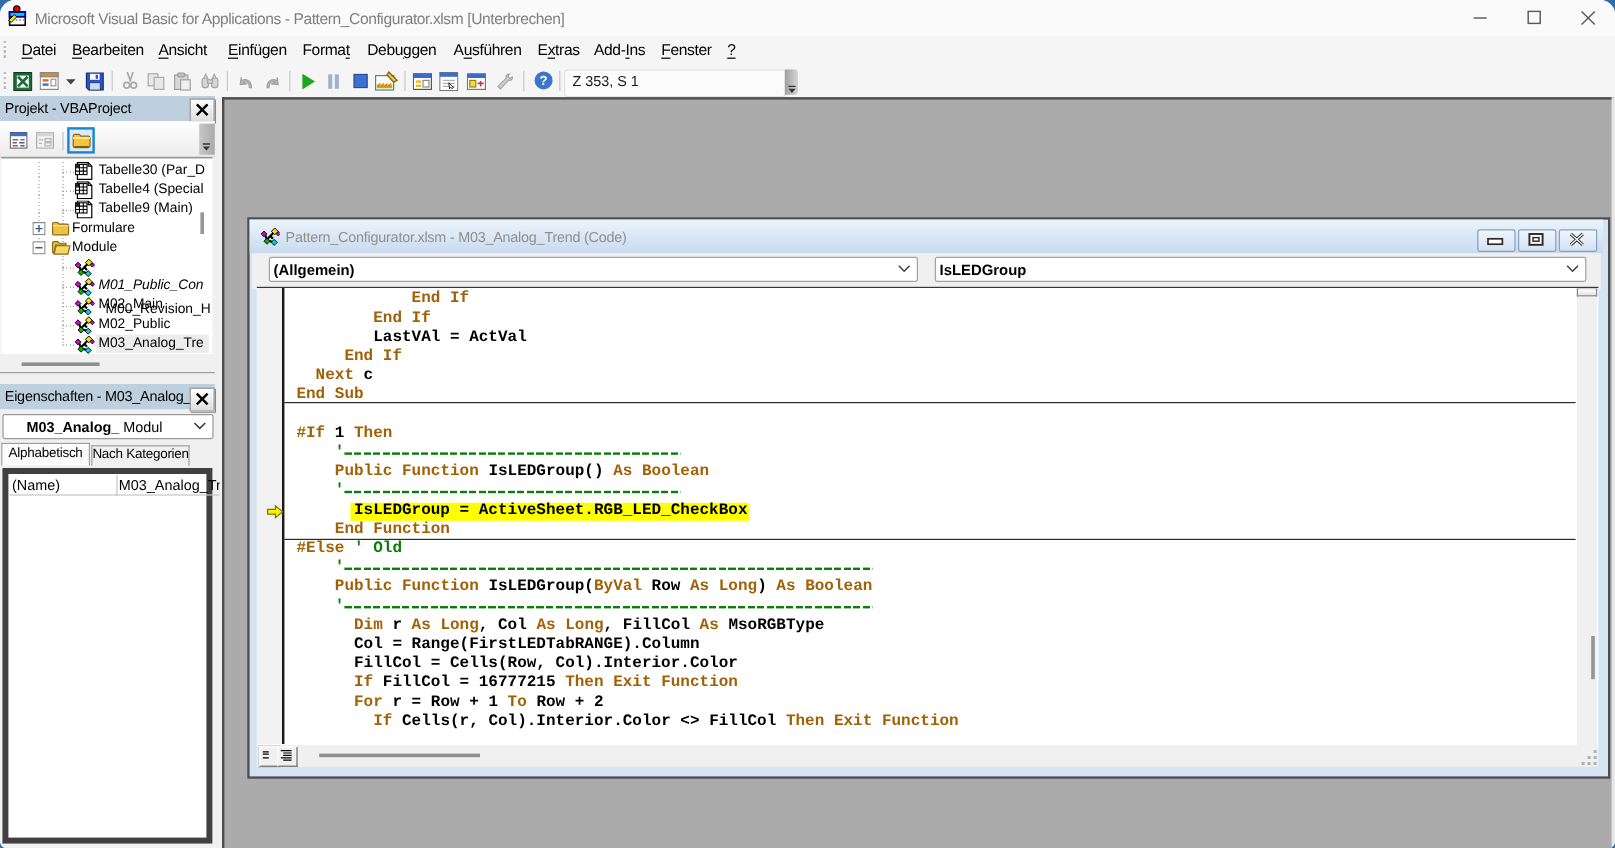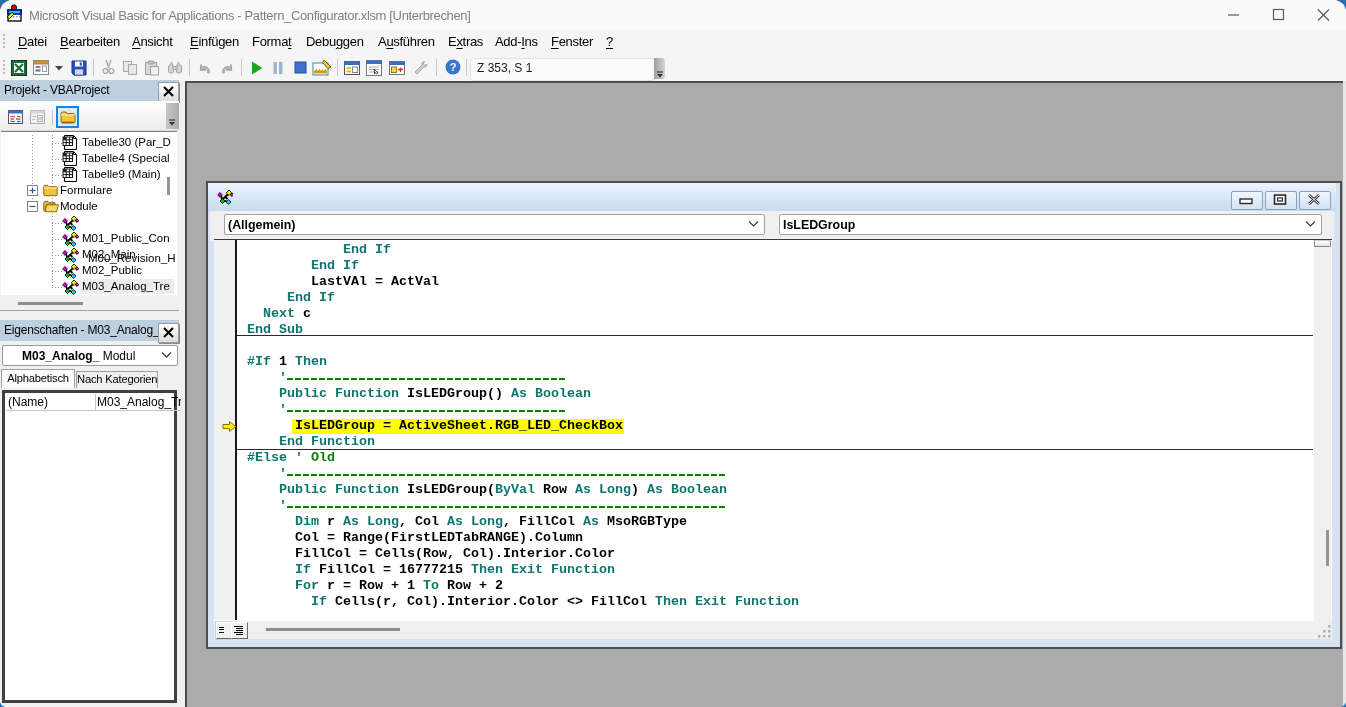--- a/index.html
+++ b/index.html
@@ -39,21 +39,21 @@
   .combo{position:absolute;top:3px;height:19px;background:#fff;border:1px solid #a2a2a2;
          border-radius:2px;font-size:12.4px;font-weight:bold;color:#000;}
   .combo span{position:absolute;left:3px;top:2.5px;}
   .chev{position:absolute;right:5px;top:5px;}
   
   #codeclient{left:6px;top:55.5px;width:1118px;height:381px;background:#fff;
               border-top:1px solid #383838;}
   #margin{left:0;top:0;width:21px;height:380px;background:#f1f1f1;border-right:2px solid #1a1a1a;}
   #codetext{position:absolute;left:33px;top:2.5px;font-family:"Liberation Mono",monospace;
             font-size:13.333px;line-height:16px;font-weight:bold;color:#000;white-space:pre;}
-  .kw{color:#0f766e;}
+  .kw{color:#a16207;}
   .cm{color:#0a7d0a;}
   .dash{display:inline-block;height:2px;vertical-align:1px;
         background:repeating-linear-gradient(90deg,#0a7d0a 0 6px,rgba(0,0,0,0) 6px 8px);}
   .sepline{position:absolute;left:23px;height:1px;background:#2b2b2b;}
   #vsb{position:absolute;left:1100px;top:0px;width:17px;height:381px;background:#f0f0f0;}
   #hsbarea{left:6px;top:437.5px;width:1118px;height:18px;background:#f0f0f0;}
 </style>
 </head>
 <body>
 
@@ -337,21 +337,21 @@
         <path d="M8 7.5 L10.5 10"></path>
       </g>
       <g stroke="#000" stroke-width="0.8">
         <path d="M12 1 L14.8 3.8 L12 6.6 L9.2 3.8 Z" fill="#e8e800"></path>
         <path d="M15 4 L16.8 5.8 L15 7.6 L13.2 5.8 Z" fill="#d800d8"></path>
         <path d="M3 3.5 L5.4 5.9 L3 8.3 L0.6 5.9 Z" fill="#d800d8"></path>
         <path d="M5.5 9.5 L8 12 L5.5 14.5 L3 12 Z" fill="#00b800"></path>
         <path d="M11.5 10.5 L14 13 L11.5 15.5 L9 13 Z" fill="#00d8d8"></path>
       </g>
     </svg>
-    <div class="trow" style="left:82px;top:232px;width:92px;overflow:hidden;">M01_Public_Con</div>
+    <div class="trow" style="left:82px;top:232px;width:92px;overflow:hidden;font-style:italic;">M01_Public_Con</div>
     <div class="abs" style="left:52px;top:255px;width:10px;height:1px;background:repeating-linear-gradient(90deg,#9a9a9a 0 1px,#fff 1px 3px);"></div>
     <svg class="abs" style="left:62px;top:247px;width:17px;height:16px" viewBox="0 0 17 16">
       <g stroke="#000" stroke-width="1.8" fill="none">
         <path d="M4.5 11.5 L12 4"></path>
         <path d="M5 11 L11 12.8"></path>
         <path d="M5.5 11 L3.5 5.5"></path>
         <path d="M8 7.5 L10.5 10"></path>
       </g>
       <g stroke="#000" stroke-width="0.8">
         <path d="M12 1 L14.8 3.8 L12 6.6 L9.2 3.8 Z" fill="#e8e800"></path>
@@ -413,21 +413,21 @@
 <div class="abs" style="left:2px;top:345px;width:174px;height:19px;background:#fff;border:1px solid #9a9a9a;border-radius:2px;font-size:12px;">
   <span style="position:absolute;left:19px;top:2.5px;"><b>M03_Analog_</b>&nbsp;Modul</span>
   <svg class="chev" width="11" height="8" viewBox="0 0 11 8">
       <path d="M1 1.5 L5.5 6 L10 1.5" fill="none" stroke="#3c3c3c" stroke-width="1.3"></path>
     </svg>
 </div>
 
 <div class="abs tab" style="left:1px;top:369px;width:74px;height:19px;background:#fcfcfc;border:1px solid #a0a0a0;border-bottom:none;padding-top:2px;text-align:center;box-sizing:border-box;">Alphabetisch</div>
 <div class="abs tab" style="left:76px;top:371px;width:82px;height:17px;background:#f0f0f0;border:1px solid #a0a0a0;border-bottom:none;padding-top:1px;text-align:center;box-sizing:border-box;">Nach Kategorien</div>
 
-<div class="abs" style="left:2px;top:390px;width:175px;height:313px;background:#fff;border:3px solid #404040;box-sizing:border-box;">
+<div class="abs" style="left:2px;top:390px;width:175px;height:313px;background:#fff;border:5px solid #404040;box-sizing:border-box;">
   <div style="position:absolute;left:1px;top:1px;width:87px;height:15px;border-right:1px solid #c6c6c6;border-bottom:1px solid #c6c6c6;font-size:12px;padding:1px 0 0 2px;">(Name)</div>
   <div style="position:absolute;left:89px;top:1px;width:84px;height:15px;border-bottom:1px solid #c6c6c6;font-size:12px;padding:1px 0 0 3px;white-space:nowrap;overflow:hidden;">M03_Analog_Tre</div>
 </div>
 
 <div class="abs" id="codewin">
   <div class="abs" id="cwtitle"></div>
   <svg class="abs" style="left:9px;top:6px;width:16px;height:16px" viewBox="0 0 16 16" id="modicon1">
       <g stroke="#000" stroke-width="1.8" fill="none">
         <path d="M4.5 11.5 L12 4"></path>
         <path d="M5 11 L11 12.8"></path>
@@ -435,20 +435,21 @@
         <path d="M8 7.5 L10.5 10"></path>
       </g>
       <g stroke="#000" stroke-width="0.8">
         <path d="M12 1 L14.8 3.8 L12 6.6 L9.2 3.8 Z" fill="#e8e800"></path>
         <path d="M15 4 L16.8 5.8 L15 7.6 L13.2 5.8 Z" fill="#d800d8"></path>
         <path d="M3 3.5 L5.4 5.9 L3 8.3 L0.6 5.9 Z" fill="#d800d8"></path>
         <path d="M5.5 9.5 L8 12 L5.5 14.5 L3 12 Z" fill="#00b800"></path>
         <path d="M11.5 10.5 L14 13 L11.5 15.5 L9 13 Z" fill="#00d8d8"></path>
       </g>
     </svg>
+  <div class="abs" id="cwtitletext">Pattern_Configurator.xlsm - M03_Analog_Trend (Code)</div>
   <div class="mdibtn" style="left:1023px;">
     <svg width="28" height="15" viewBox="0 0 28 15">
         <rect x="8" y="7" width="12" height="4.5" fill="#fff" stroke="#2b2b2b" stroke-width="1.4"></rect>
       </svg>
   </div>
   <div class="mdibtn" style="left:1057px;">
     <svg width="28" height="15" viewBox="0 0 28 15">
         <rect x="8.5" y="3" width="11" height="9" fill="#fff" stroke="#2b2b2b" stroke-width="1.6"></rect>
         <rect x="11.5" y="6" width="5" height="3" fill="#fff" stroke="#2b2b2b" stroke-width="1.2"></rect>
       </svg>

